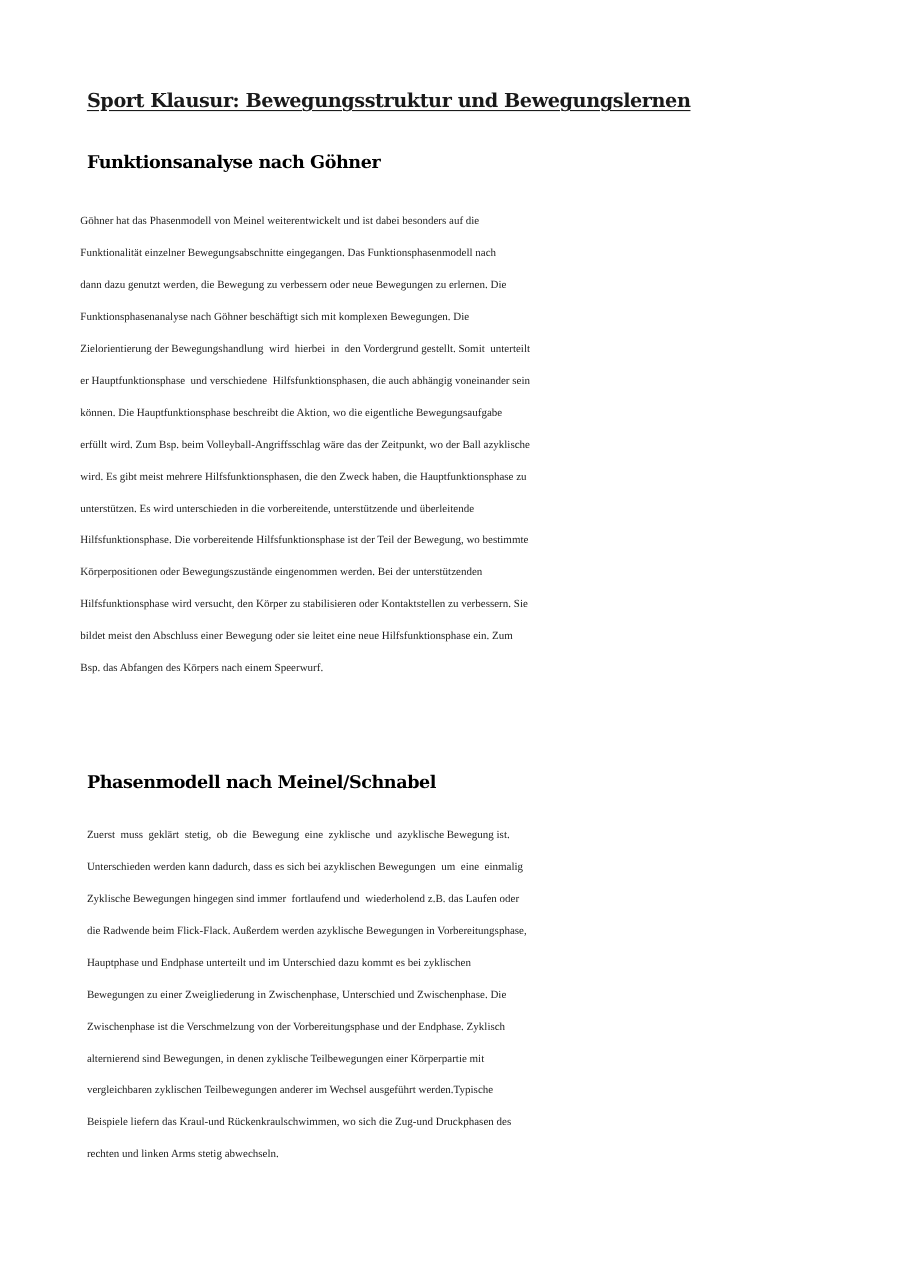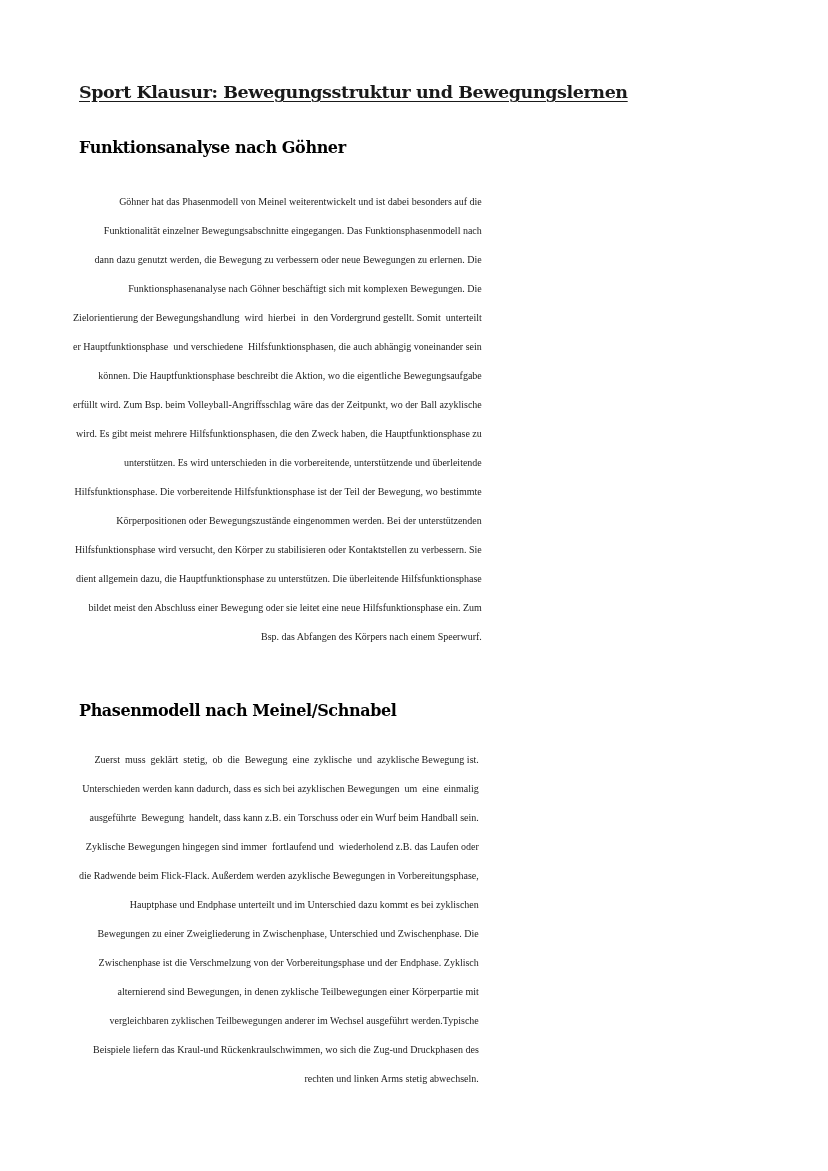--- a/index.html
+++ b/index.html
@@ -1,17 +1,17 @@
 <!DOCTYPE html>
 <html><head>
   <meta charset="utf-8">
   <style>
     html, body { margin: 0; padding: 0; background: #ffffff; }
     body { width: 828px; height: 1171px; position: relative; overflow: hidden; }
-    .page { position: absolute; left: 0; top: 0; width: 828px; height: 1171px; background: #fff; text-align: right; }
+    .page { position: absolute; left: 0; top: 0; width: 828px; height: 1171px; background: #fff; }
     .title {
       position: absolute; left: 79px; top: 82px;
       font-family: "DejaVu Serif", serif; font-weight: bold; font-size: 17.5px;
       color: #1a1a1a; text-decoration: underline; text-underline-offset: 3px;
       letter-spacing: -0.4px; margin: 0; white-space: nowrap;
     }
     .h2 {
       position: absolute; left: 79px;
       font-family: "DejaVu Serif", serif; font-weight: bold; font-size: 16px;
       color: #000000; letter-spacing: -0.4px; margin: 0; white-space: nowrap;
@@ -41,30 +41,28 @@
     <span class="line">Funktionsphasenanalyse nach Göhner beschäftigt sich mit komplexen Bewegungen. Die</span>
     <span class="line">Zielorientierung der Bewegungshandlung  wird  hierbei  in  den Vordergrund gestellt. Somit  unterteilt</span>
     <span class="line">er Hauptfunktionsphase  und verschiedene  Hilfsfunktionsphasen, die auch abhängig voneinander sein</span>
     <span class="line">können. Die Hauptfunktionsphase beschreibt die Aktion, wo die eigentliche Bewegungsaufgabe</span>
     <span class="line">erfüllt wird. Zum Bsp. beim Volleyball-Angriffsschlag wäre das der Zeitpunkt, wo der Ball azyklische</span>
     <span class="line">wird. Es gibt meist mehrere Hilfsfunktionsphasen, die den Zweck haben, die Hauptfunktionsphase zu</span>
     <span class="line">unterstützen. Es wird unterschieden in die vorbereitende, unterstützende und überleitende</span>
     <span class="line">Hilfsfunktionsphase. Die vorbereitende Hilfsfunktionsphase ist der Teil der Bewegung, wo bestimmte</span>
     <span class="line">Körperpositionen oder Bewegungszustände eingenommen werden. Bei der unterstützenden</span>
     <span class="line">Hilfsfunktionsphase wird versucht, den Körper zu stabilisieren oder Kontaktstellen zu verbessern. Sie</span>
-    <span class="line">dient allgemein dazu, die Hauptfunktionsphase zu unterstützen. Die überleitende Hilfsfunktionsphase</span>
     <span class="line">bildet meist den Abschluss einer Bewegung oder sie leitet eine neue Hilfsfunktionsphase ein. Zum</span>
     <span class="line">Bsp. das Abfangen des Körpers nach einem Speerwurf.</span>
   </div>
 
   <h2 class="h2 second">Phasenmodell nach Meinel/Schnabel</h2>
   <div class="para p2">
     <span class="line">Zuerst  muss  geklärt  stetig,  ob  die  Bewegung  eine  zyklische  und  azyklische Bewegung ist.</span>
     <span class="line">Unterschieden werden kann dadurch, dass es sich bei azyklischen Bewegungen  um  eine  einmalig</span>
-    <span class="line">ausgeführte  Bewegung  handelt, dass kann z.B. ein Torschuss oder ein Wurf beim Handball sein.</span>
     <span class="line">Zyklische Bewegungen hingegen sind immer  fortlaufend und  wiederholend z.B. das Laufen oder</span>
     <span class="line">die Radwende beim Flick-Flack. Außerdem werden azyklische Bewegungen in Vorbereitungsphase,</span>
     <span class="line">Hauptphase und Endphase unterteilt und im Unterschied dazu kommt es bei zyklischen</span>
     <span class="line">Bewegungen zu einer Zweigliederung in Zwischenphase, Unterschied und Zwischenphase. Die</span>
     <span class="line">Zwischenphase ist die Verschmelzung von der Vorbereitungsphase und der Endphase. Zyklisch</span>
     <span class="line">alternierend sind Bewegungen, in denen zyklische Teilbewegungen einer Körperpartie mit</span>
     <span class="line">vergleichbaren zyklischen Teilbewegungen anderer im Wechsel ausgeführt werden.Typische</span>
     <span class="line">Beispiele liefern das Kraul-und Rückenkraulschwimmen, wo sich die Zug-und Druckphasen des</span>
     <span class="line">rechten und linken Arms stetig abwechseln.</span>
   </div>

